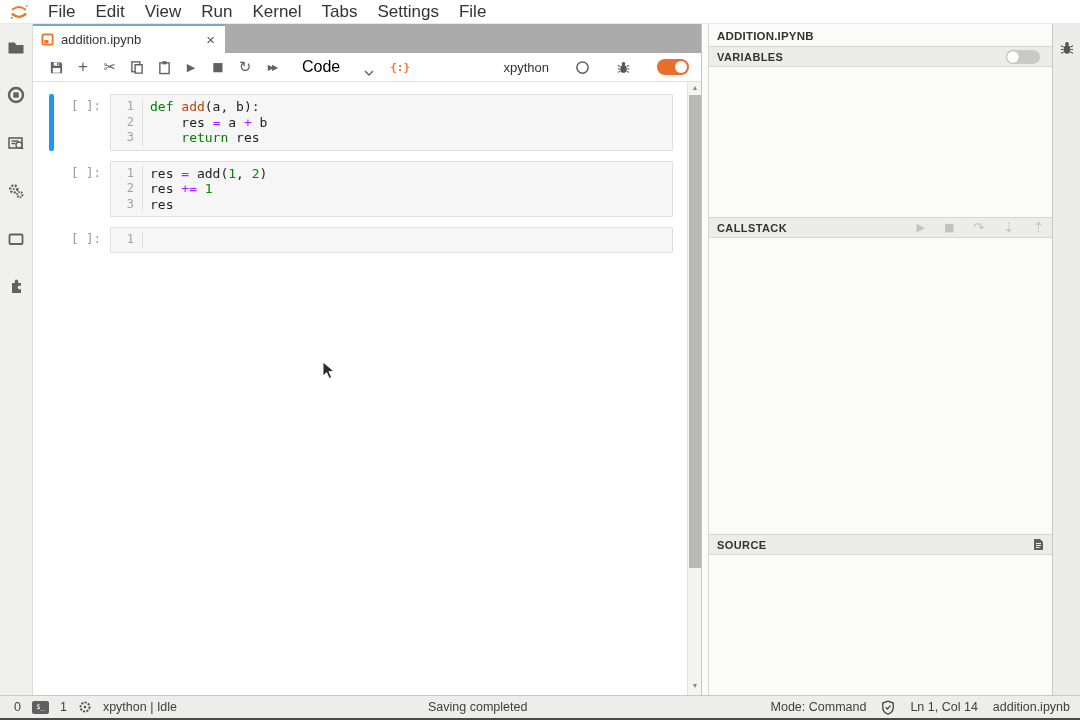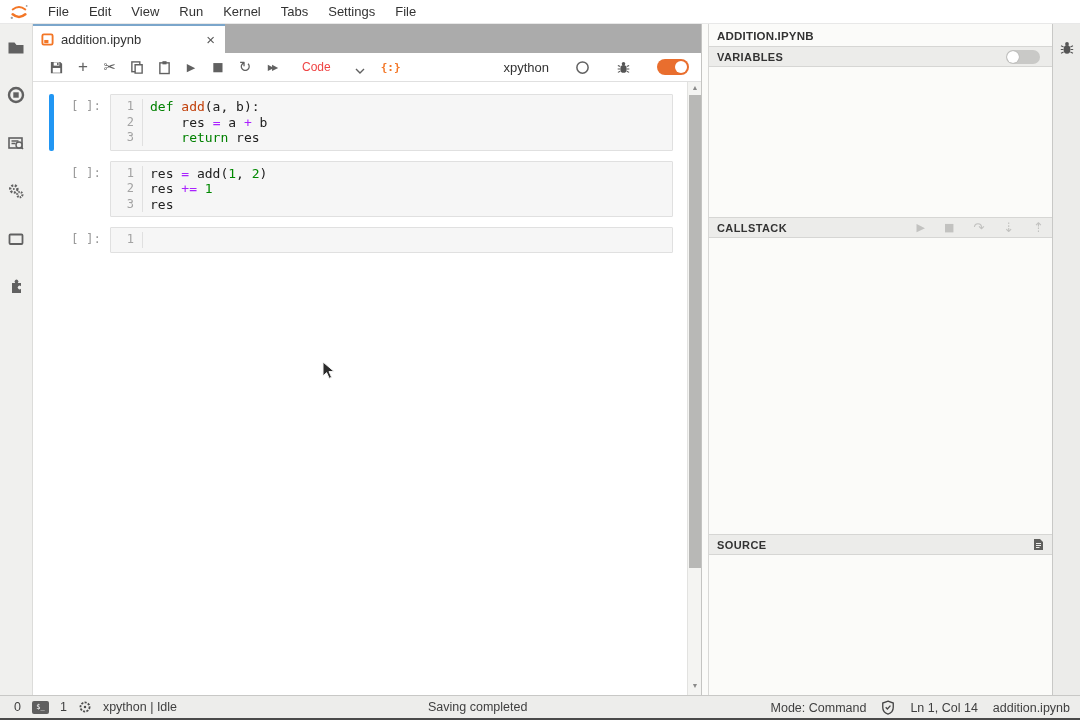--- a/index.html
+++ b/index.html
@@ -3,21 +3,21 @@
 <meta charset="utf-8">
 <style>
   * { margin:0; padding:0; box-sizing:border-box; }
   html,body { width:1080px; height:720px; }
   body { font-family:"Liberation Sans", sans-serif; background:#fff; overflow:hidden; }
   .app { position:relative; width:1080px; height:720px; display:flex; flex-direction:column; background:#fff; }
 
   
   .menubar { height:24px; display:flex; align-items:center; background:#fff; padding-left:6px; border-bottom:1px solid #e8e8e8; flex:0 0 auto; }
   .logo { width:22px; height:20px; margin:0 8px 0 2px; display:flex; align-items:center; justify-content:center; }
-  .menu-item { padding:0 10px; font-size:13px; color:#333; line-height:23px; cursor:default; }
+  .menu-item { padding:0 10px; font-size:17px; color:#333; line-height:23px; cursor:default; }
 
   
   .main-row { flex:1 1 auto; display:flex; min-height:0; }
 
   .left-sidebar { width:33px; background:#f0f0ee; border-right:1px solid #dcdcda; display:flex; flex-direction:column; align-items:center; padding-top:14px; }
   .side-icon { width:18px; height:18px; margin-bottom:30px; color:#616161; display:flex; align-items:center; justify-content:center; }
 
   .content { width:668px; display:flex; flex-direction:column; min-width:0; }
   .tab-bar { height:29px; background:#ababab; display:flex; align-items:stretch; flex:0 0 auto; }
   .tab { width:192px; background:#fff; border-top:2px solid #7ba6cb; display:flex; align-items:center; padding:0 8px; gap:7px; font-size:13px; color:#333; }
@@ -26,21 +26,21 @@
 
   .toolbar { height:29px; background:#fff; border-bottom:1px solid #e0e0e0; display:flex; align-items:center; padding:0 12px; flex:0 0 auto; }
   .tb-btn { width:22px; height:22px; margin-right:5px; display:flex; align-items:center; justify-content:center; color:#616161; font-size:12px; }
   .tb-glyph { font-family:"DejaVu Sans", sans-serif; }
   .tb-plus { font-size:17px; color:#616161; }
   .tb-cut { font-size:15px; }
   .tb-run { font-size:11px; }
   .tb-stop { font-size:12px; }
   .tb-restart { font-size:15px; }
   .tb-ff { font-size:8px; letter-spacing:-2px; }
-  .celltype-select { display:flex; align-items:flex-end; margin-left:8px; padding:2px 6px; color:#ef4444; font-size:12px; }
+  .celltype-select { display:flex; align-items:flex-end; margin-left:8px; padding:2px 6px; color:#000000; font-size:16px; }
   .celltype-select .chev { margin-left:24px; display:flex; }
   .json-icon { color:#f37626; font-family:"DejaVu Sans Mono", monospace; font-size:11px; font-weight:bold; margin-left:10px; }
   .toolbar-right { margin-left:auto; display:flex; align-items:flex-end; gap:26px; }
   .kernel-name { font-size:13px; color:#333; }
   .switch { width:32px; height:16px; border-radius:8px; position:relative; }
   .switch.on { background:#e96e2e; }
   .switch .knob { position:absolute; top:2px; width:12px; height:12px; border-radius:50%; background:#fff; }
   .switch.on .knob { right:2px; }
 
   .notebook { flex:1 1 auto; background:#fff; position:relative; overflow:hidden; }
@@ -83,21 +83,21 @@
   .cs-icon { font-size:11px; font-family:"DejaVu Sans", sans-serif; }
   .cs-icon.arrows { font-size:13px; }
   .hdr-icon { margin-left:12px; display:flex; align-items:center; color:#6e6e6c; }
 
   .right-strip { width:28px; background:#ececea; border-left:1px solid #c8c8c6; display:flex; flex-direction:column; align-items:center; padding-top:16px; }
 
   
   .statusbar { height:23px; background:#ededeb; border-top:1px solid #c8c8c6; display:flex; align-items:center; font-size:12.5px; color:#3f3f3f; position:relative; flex:0 0 auto; }
   .sb-left { display:flex; align-items:center; gap:11px; padding-left:14px; }
   .sb-center { position:absolute; left:428px; top:0; line-height:22px; }
-  .sb-right { margin-left:auto; display:flex; align-items:flex-end; gap:15px; padding-right:10px; }
+  .sb-right { margin-left:auto; display:flex; align-items:center; gap:15px; padding-right:10px; }
   .term-badge { width:17px; height:13px; background:#5f5f5f; border-radius:2px; color:#fff; font-family:"DejaVu Sans Mono", monospace; font-size:7px; display:flex; align-items:center; justify-content:center; line-height:1; }
   .bottom-edge { height:2px; background:#4a4a4a; flex:0 0 auto; }
 
   .mouse-cursor { position:absolute; left:322px; top:361px; z-index:50; pointer-events:none; }
 
   svg { display:block; }
 </style>
 </head>
 <body>
 

